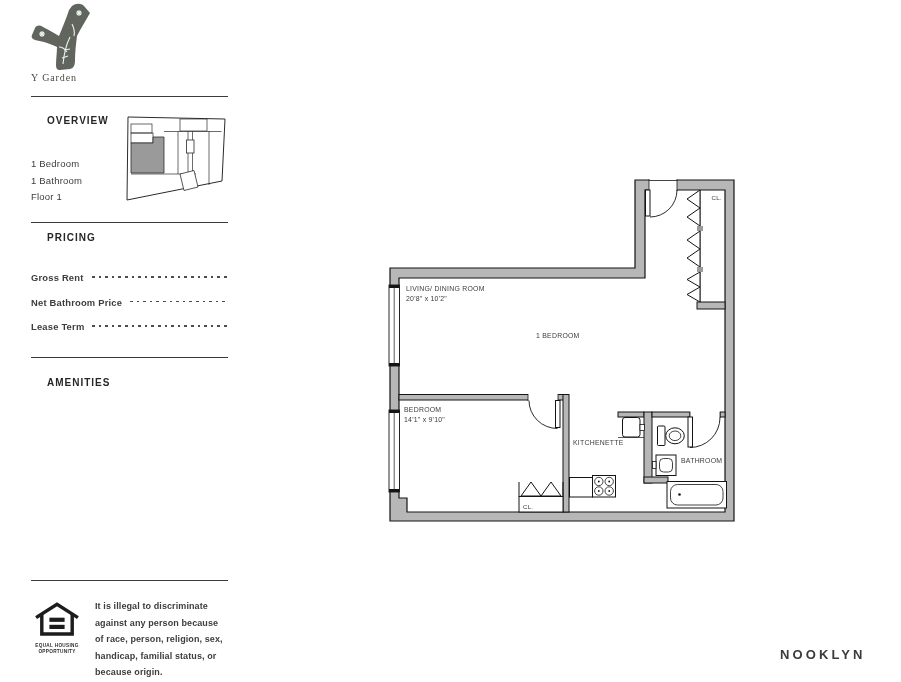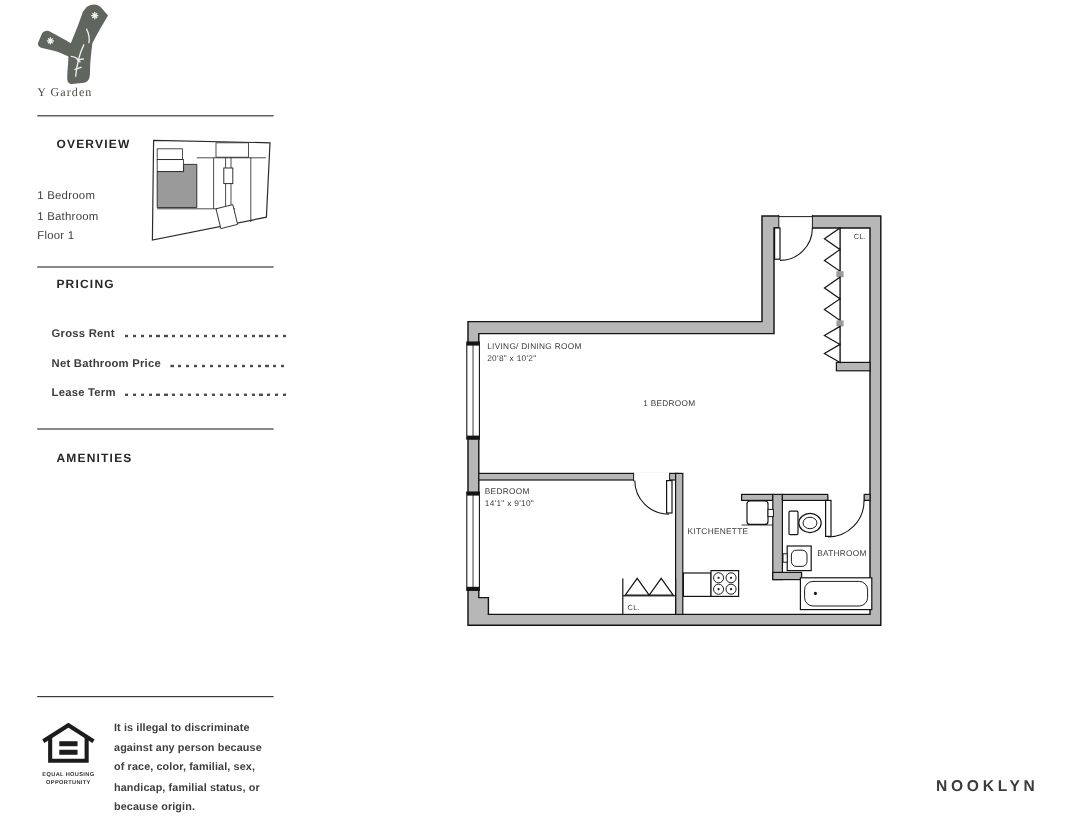--- a/index.html
+++ b/index.html
@@ -6,21 +6,21 @@
   .page{position:relative;width:901px;height:682px;background:#ffffff;overflow:hidden;
         font-family:"Liberation Sans",sans-serif;color:#3a3a3a;}
   .abs{position:absolute;}
   .rule{position:absolute;left:31px;width:197px;height:1.4px;background:#3a3a3a;}
   .brand-name{position:absolute;left:31px;top:72px;font-family:"Liberation Serif",serif;
       font-size:10px;color:#4a4a44;letter-spacing:.9px;}
   .sec-heading{position:absolute;left:31px;font-size:10px;font-weight:700;color:#272727;
       letter-spacing:1px;margin-left:16px;}
   .facts{position:absolute;left:31px;top:156px;font-size:9.5px;color:#3d3d3d;letter-spacing:.2px;}
   .facts div{height:16.6px;line-height:16.6px;}
-  .price-row{position:absolute;left:43px;width:197px;display:flex;align-items:flex-end;}
+  .price-row{position:absolute;left:31px;width:197px;display:flex;align-items:center;}
   .price-label{font-size:9.4px;font-weight:700;color:#3c3c3c;letter-spacing:.2px;line-height:10px;}
   .leader{flex:1;height:1.7px;margin:0 1px 2px 8px;
       background:repeating-linear-gradient(to right,#4c4c4c 0 2.6px,transparent 2.6px 6.6px);}
   .eho-caption{position:absolute;left:22px;top:643px;width:70px;text-align:center;
       font-size:4.7px;font-weight:700;color:#2e2e2e;letter-spacing:.3px;line-height:6.4px;}
   .disclaimer{position:absolute;left:95px;top:598px;width:140px;font-size:9px;font-weight:700;
       color:#3d3d3d;letter-spacing:.1px;}
   .disclaimer div{height:16.5px;line-height:16.5px;}
   .nooklyn{position:absolute;left:780px;top:647px;font-size:13px;font-weight:700;
       letter-spacing:3.1px;color:#3b3b3b;}
@@ -107,21 +107,21 @@
     <rect x="15" y="24" width="16" height="4.4" fill="#1c1c1c"></rect>
   </svg>
   <div class="eho-caption">
     <div>EQUAL HOUSING</div>
     <div>OPPORTUNITY</div>
   </div>
 
   <div class="disclaimer">
     <div>It is illegal to discriminate</div>
     <div>against any person because</div>
-    <div>of race, color, familial, sex,</div>
+    <div>of race, person, religion, sex,</div>
     <div>handicap, familial status, or</div>
     <div>because origin.</div>
   </div>
 
   <div class="nooklyn">NOOKLYN</div>
 
   <svg class="abs" style="left:380px;top:168px" width="360" height="360" viewBox="380 168 360 360">
 
     <path d="M635,180 L734,180 L734,521 L390,521 L390,268 L635,268 Z
              M645,190 L725,190 L725,512 L407,512 L407,498 L399,498 L399,278 L645,278 Z" fill="#b7b7b7" stroke="#141414" stroke-width="1.2" fill-rule="evenodd"></path>

